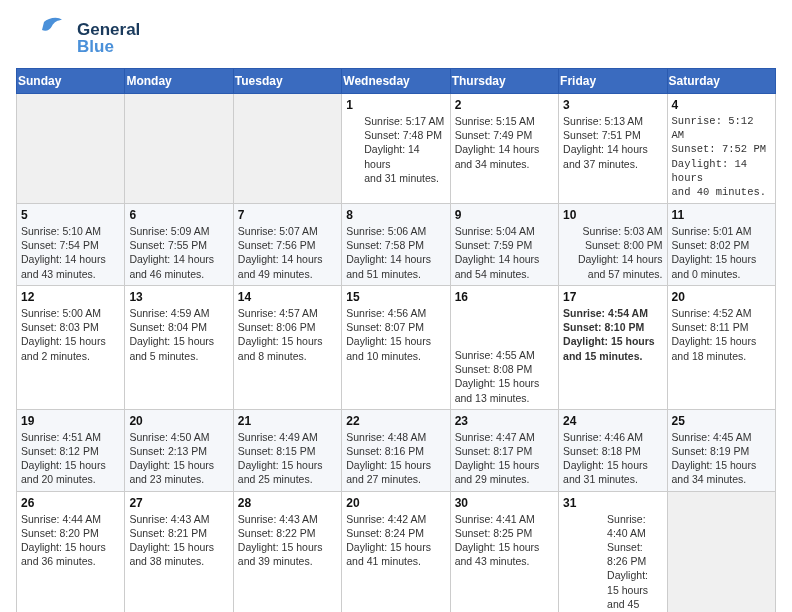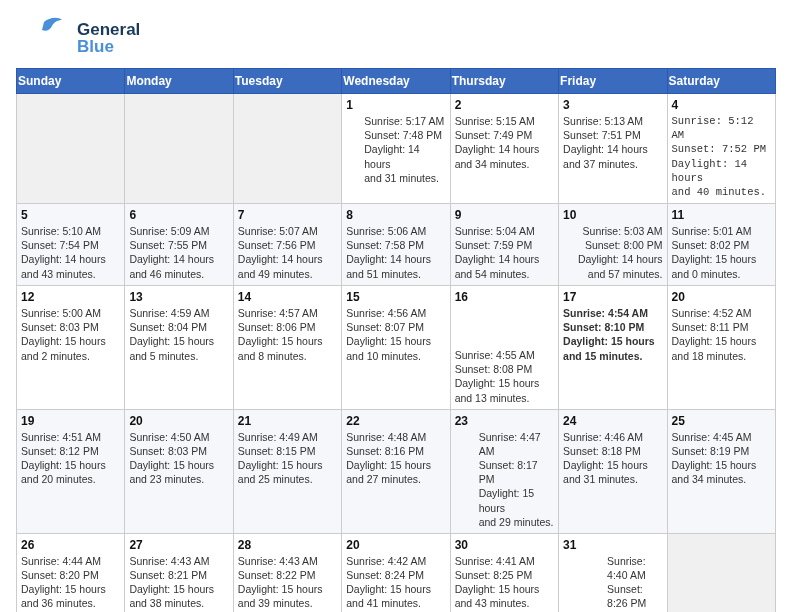--- a/index.html
+++ b/index.html
@@ -260,41 +260,41 @@
         <td>
           <span class="day-num">19</span>
           <div class="day-info" style="white-space: pre-line;">Sunrise: 4:51 AM
 Sunset: 8:12 PM
 Daylight: 15 hours
 and 20 minutes.</div>
         </td>
         <td>
           <span class="day-num">20</span>
           <div class="day-info" style="white-space: pre-line;">Sunrise: 4:50 AM
-Sunset: 8:03 PM
+Sunset: 2:13 PM
 Daylight: 15 hours
 and 23 minutes.</div>
         </td>
         <td>
           <span class="day-num">21</span>
           <div class="day-info" style="white-space: pre-line;">Sunrise: 4:49 AM
 Sunset: 8:15 PM
 Daylight: 15 hours
 and 25 minutes.</div>
         </td>
         <td>
           <span class="day-num">22</span>
           <div class="day-info" style="white-space: pre-line;">Sunrise: 4:48 AM
 Sunset: 8:16 PM
 Daylight: 15 hours
 and 27 minutes.</div>
         </td>
         <td>
           <span class="day-num">23</span>
-          <div class="day-info" style="white-space: pre-line; margin-left: 24px;">Sunrise: 4:47 AM
+          <div class="day-info" style="white-space: pre-line;">Sunrise: 4:47 AM
 Sunset: 8:17 PM
 Daylight: 15 hours
 and 29 minutes.</div>
         </td>
         <td>
           <span class="day-num">24</span>
           <div class="day-info" style="white-space: pre-line;">Sunrise: 4:46 AM
 Sunset: 8:18 PM
 Daylight: 15 hours
 and 31 minutes.</div>

